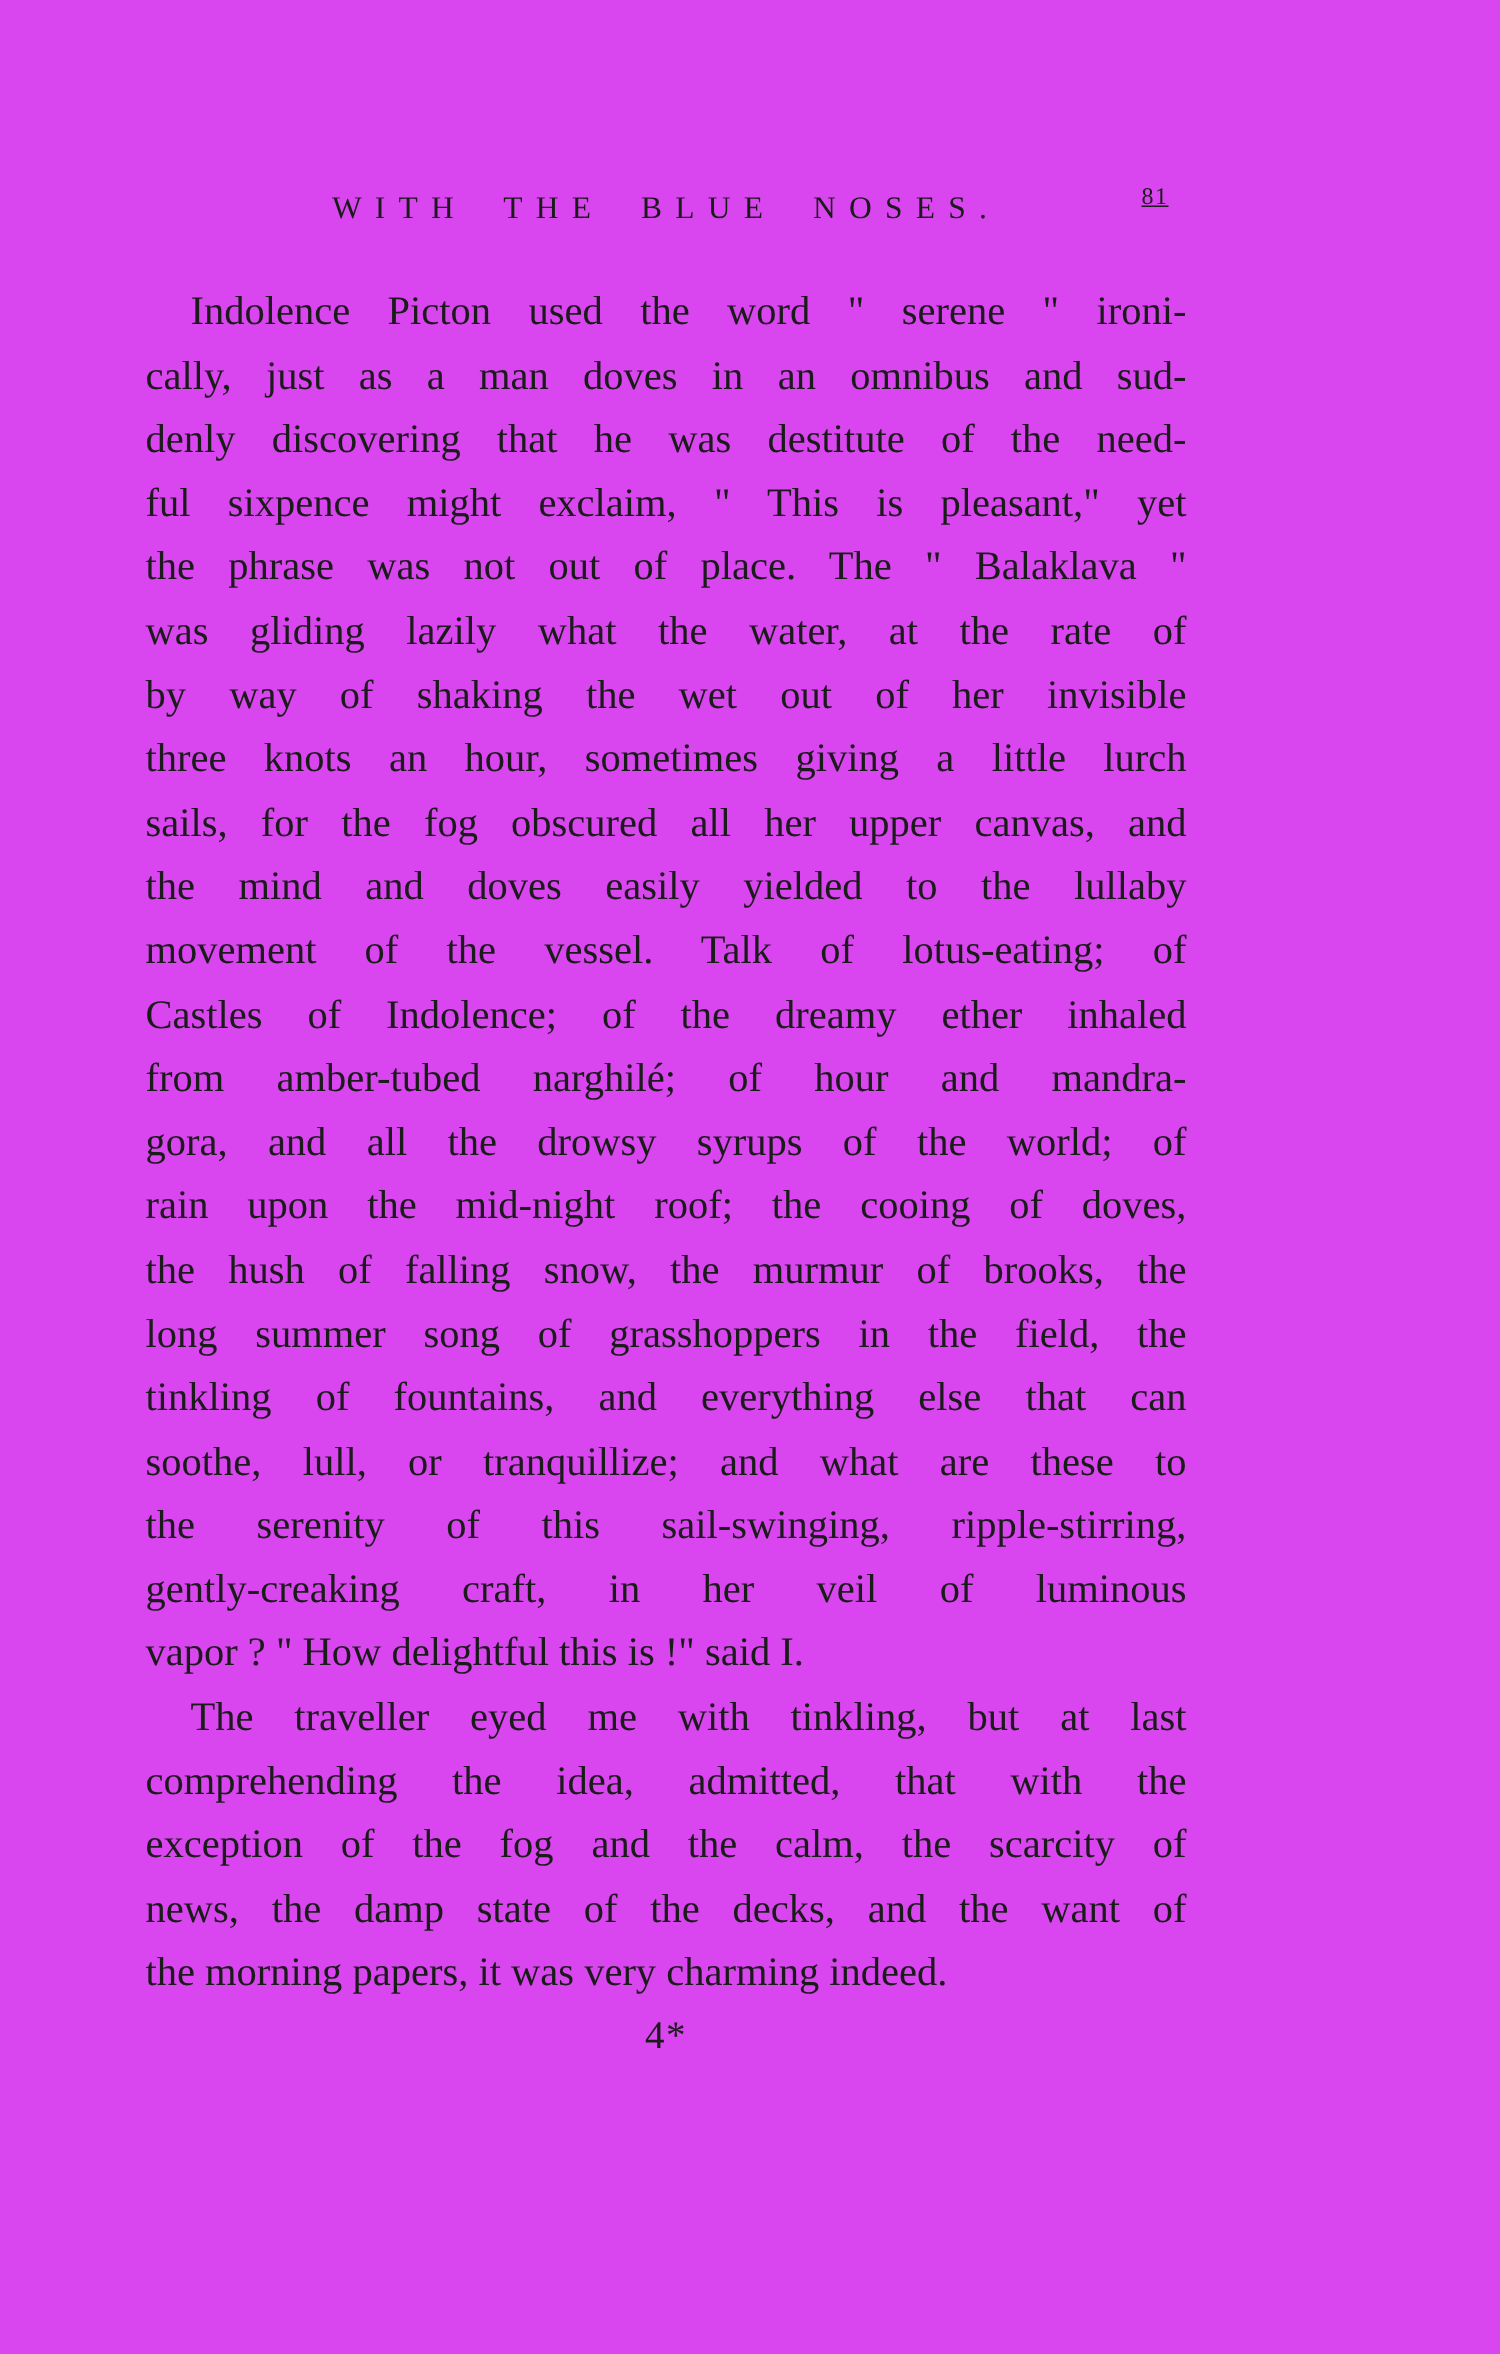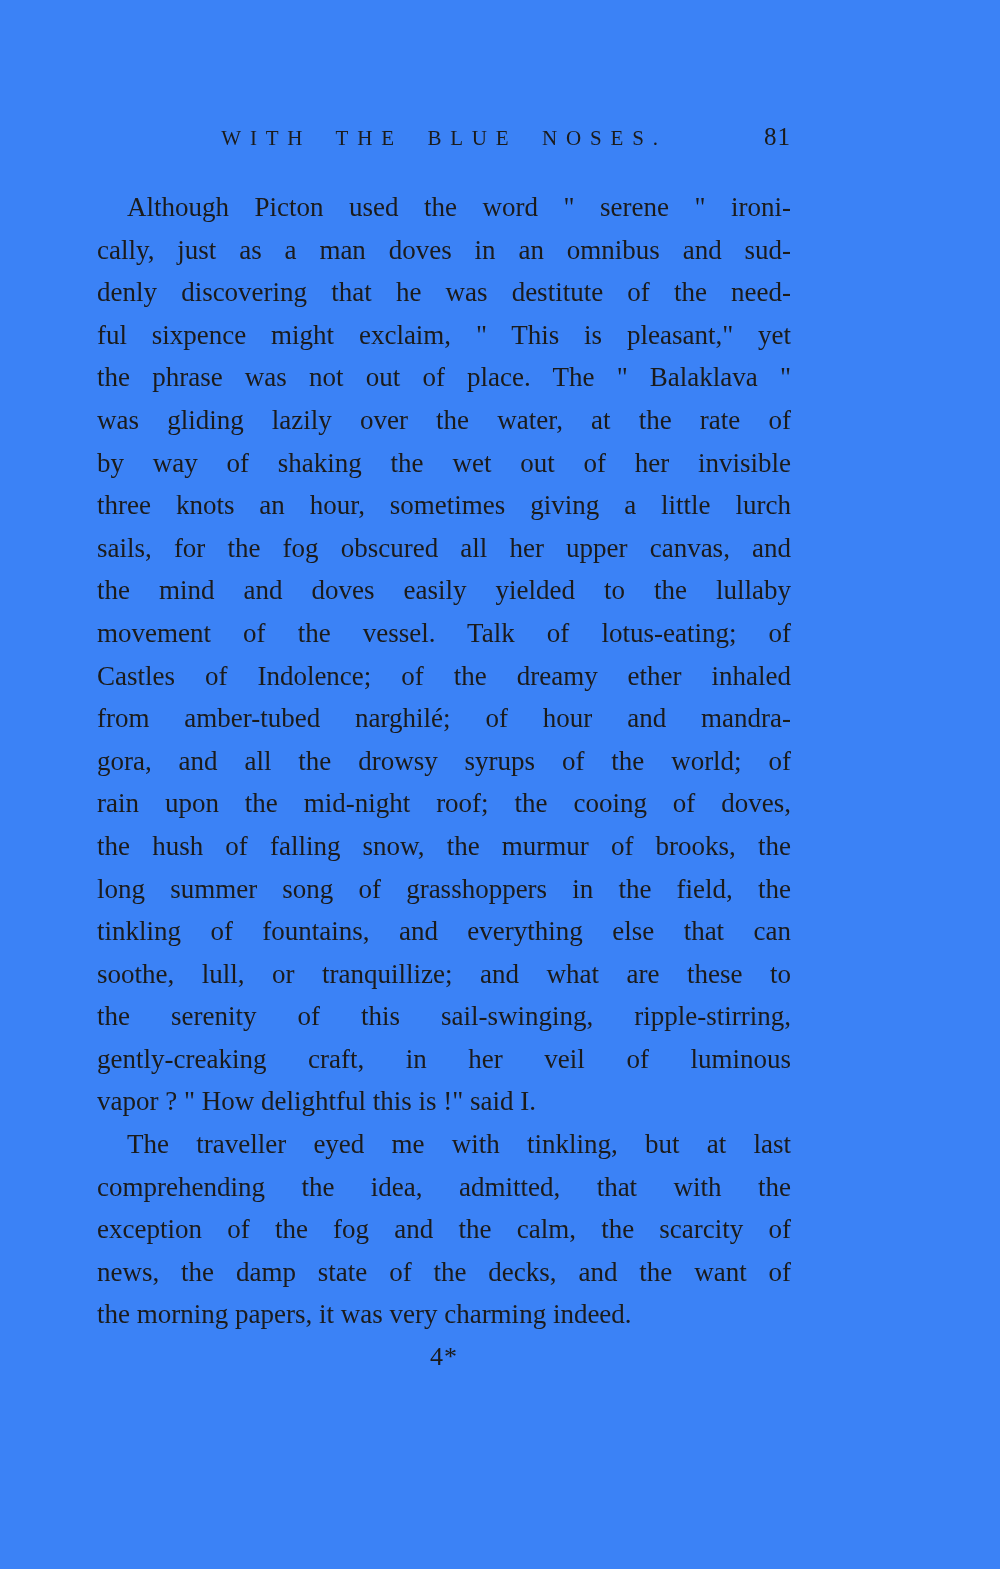--- a/index.html
+++ b/index.html
@@ -4,21 +4,21 @@
 <style>
   html, body {
     margin: 0;
     padding: 0;
     background: #ffffff;
   }
   .page {
     position: relative;
     width: 1000px;
     height: 1569px;
-    background: #3b82f6;
+    background: #d946ef;
     font-family: "Liberation Serif", "DejaVu Serif", serif;
     color: #1b1b1b;
     overflow: hidden;
   }
   .text-block {
     position: absolute;
     left: 97px;
     top: 126px;
     width: 694px;
   }
@@ -29,24 +29,25 @@
   }
   .running-head {
     text-align: center;
     font-size: 21px;
     letter-spacing: 0.42em;
     word-spacing: 0.5em;
     white-space: nowrap;
   }
   .folio {
     position: absolute;
-    right: 0;
+    right: 12px;
     top: -3px;
-    font-size: 25px;
+    font-size: 16px;
     letter-spacing: 1px;
+    text-decoration: underline;
   }
   .body-text .line {
     font-size: 27px;
     line-height: 42.6px;
     text-align: justify;
     text-align-last: justify;
   }
   .body-text .line.indent {
     text-indent: 30px;
   }
@@ -66,26 +67,26 @@
 <div class="page">
   <div class="text-block">
 
     <div class="page-header">
       <div class="running-head">WITH THE BLUE NOSES.</div>
       <div class="folio">81</div>
     </div>
 
     <div class="body-text" id="body-text">
         <div>
-          <div class="line indent">Although Picton used the word " serene " ironi-</div>
+          <div class="line indent">Indolence Picton used the word " serene " ironi-</div>
           <div class="line">cally, just as a man doves in an omnibus and sud-</div>
           <div class="line">denly discovering that he was destitute of the need-</div>
           <div class="line">ful sixpence might exclaim, " This is pleasant," yet</div>
           <div class="line">the phrase was not out of place. The " Balaklava "</div>
-          <div class="line">was gliding lazily over the water, at the rate of</div>
+          <div class="line">was gliding lazily what the water, at the rate of</div>
           <div class="line">by way of shaking the wet out of her invisible</div>
           <div class="line">three knots an hour, sometimes giving a little lurch</div>
           <div class="line">sails, for the fog obscured all her upper canvas, and</div>
           <div class="line">the mind and doves easily yielded to the lullaby</div>
           <div class="line">movement of the vessel. Talk of lotus-eating; of</div>
           <div class="line">Castles of Indolence; of the dreamy ether inhaled</div>
           <div class="line">from amber-tubed narghilé; of hour and mandra-</div>
           <div class="line">gora, and all the drowsy syrups of the world; of</div>
           <div class="line">rain upon the mid-night roof; the cooing of doves,</div>
           <div class="line">the hush of falling snow, the murmur of brooks, the</div>

